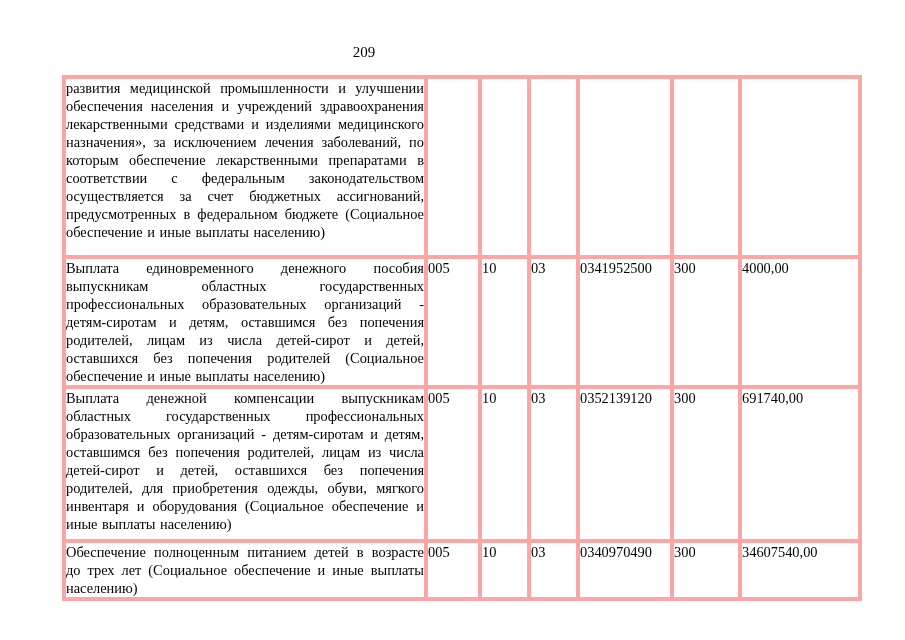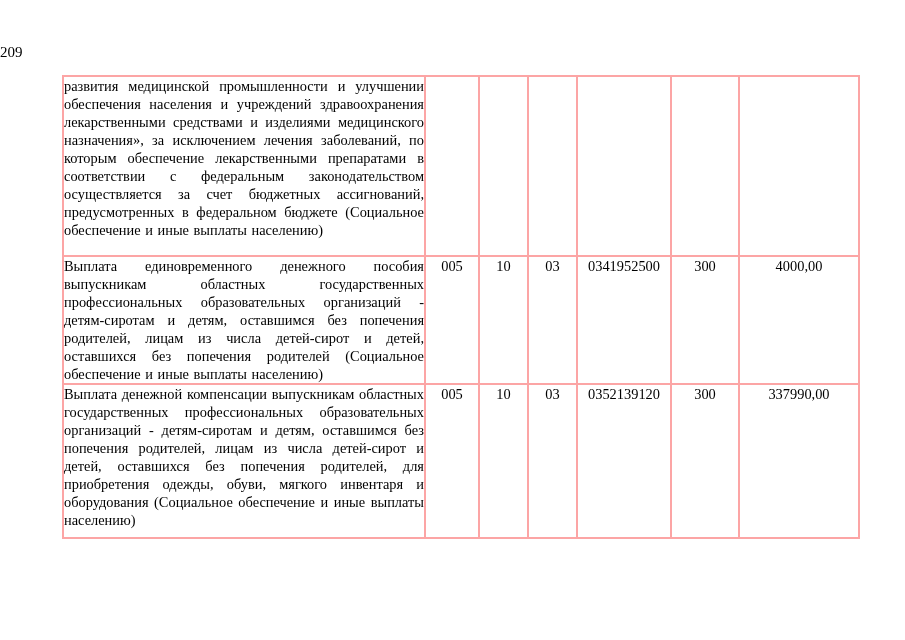--- a/index.html
+++ b/index.html
@@ -13,46 +13,47 @@
     height: 640px;
     font-family: "Liberation Serif", "DejaVu Serif", serif;
     color: #000000;
     overflow: hidden;
   }
   .page-number {
     position: absolute;
     top: 43px;
     left: 0;
     width: 728px;
+    text-align: center;
     font-size: 15px;
     line-height: 18px;
   }
   table.budget {
     position: absolute;
     left: 62px;
     top: 75px;
     width: 796px;
     border-collapse: collapse;
     table-layout: fixed;
   }
   table.budget td {
-    border: 2px solid #fca5a5;
+    border: 4px solid #fca5a5;
     vertical-align: top;
     font-size: 14.4px;
     line-height: 18px;
     padding: 0;
     overflow: hidden;
   }
   td.desc {
     text-align: justify;
     padding: 1px 3px 1px 4px;
     word-spacing: 1px;
   }
   td.num {
-    text-align: center;
+    text-align: left;
     padding-top: 1px;
   }
   tr.r1 { height: 180px; }
   tr.r2 { height: 120px; }
   tr.r3 { height: 154px; }
   tr.r4 { height: 54px;  }
 </style>
 </head>
 <body>
 
@@ -87,16 +88,25 @@
       <td class="num">300</td>
       <td class="num">4000,00</td>
     </tr>
     <tr class="r3">
       <td class="desc">Выплата денежной компенсации выпускникам областных государственных профессиональных образовательных организаций - детям-сиротам и детям, оставшимся без попечения родителей, лицам из числа детей-сирот и детей, оставшихся без попечения родителей, для приобретения одежды, обуви, мягкого инвентаря и оборудования (Социальное обеспечение и иные выплаты населению)</td>
       <td class="num">005</td>
       <td class="num">10</td>
       <td class="num">03</td>
       <td class="num">0352139120</td>
       <td class="num">300</td>
-      <td class="num">337990,00</td>
+      <td class="num">691740,00</td>
+    </tr>
+    <tr class="r4">
+      <td class="desc">Обеспечение полноценным питанием детей в возрасте до трех лет (Социальное обеспечение и иные выплаты населению)</td>
+      <td class="num">005</td>
+      <td class="num">10</td>
+      <td class="num">03</td>
+      <td class="num">0340970490</td>
+      <td class="num">300</td>
+      <td class="num">34607540,00</td>
     </tr>
   </tbody>
 </table>
 
 </body></html>

